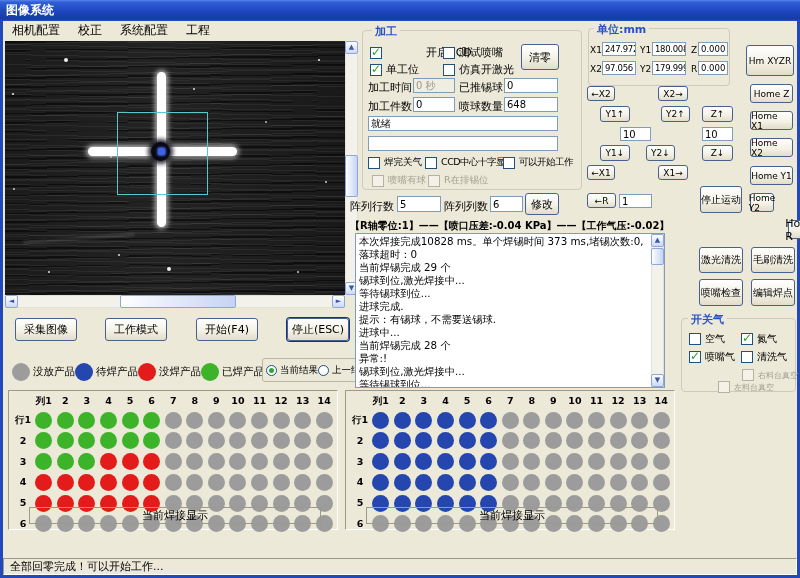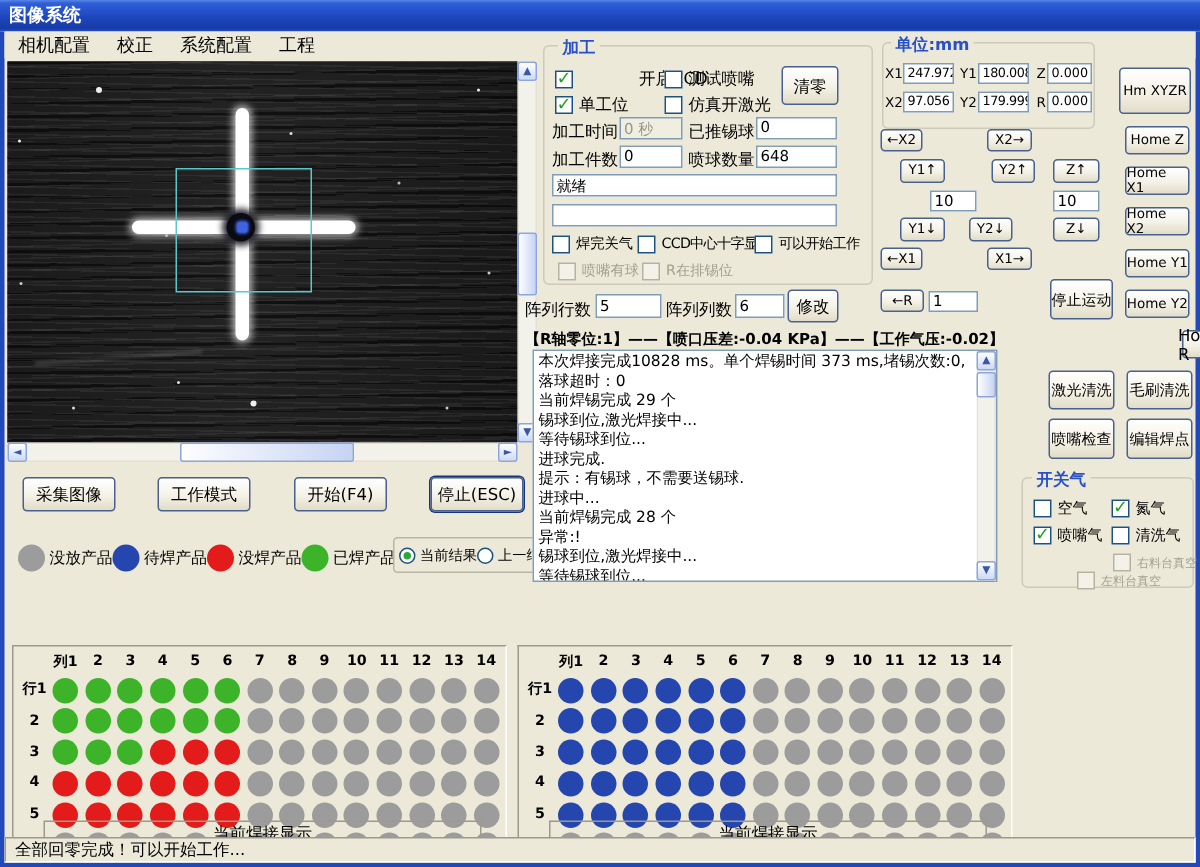--- a/index.html
+++ b/index.html
@@ -65,21 +65,21 @@
   .lbl-txt{position:absolute;font-size:11px;white-space:nowrap;}
   
   #legend{left:12px;top:362px;width:246px;height:20px;display:flex;justify-content:space-between;align-items:center;}
   .legend-item{display:flex;align-items:center;gap:3px;}
   .legend-dot{width:18px;height:18px;border-radius:50%;}
   .legend-item .lbl{font-size:10.5px;white-space:nowrap;}
   #radio-panel{left:262px;top:358px;width:97px;height:24px;border:1px solid #b8b5a6;border-radius:3px;
     display:flex;align-items:center;justify-content:space-between;padding:0 3px;box-sizing:border-box;background:#ece9d8;}
   
   .grid-panel{width:330px;height:140px;box-sizing:border-box;background:#ece9d8;
-    border-top:1px solid #9d9a8c;border-left:1px solid #9d9a8c;border-right:1px solid #fff;border-bottom:1px solid #fff;margin-top:40px;}
+    border-top:1px solid #9d9a8c;border-left:1px solid #9d9a8c;border-right:1px solid #fff;border-bottom:1px solid #fff;}
   .grid-head{position:absolute;left:24px;top:4px;width:302px;height:12px;display:grid;grid-template-columns:repeat(14,1fr);}
   .grid-head span{font-size:9.5px;font-weight:bold;text-align:center;}
   .grid-rowlabels{position:absolute;left:3px;top:19px;width:22px;}
   .grid-rowlabels span{display:block;height:20.8px;line-height:20.8px;font-size:9.5px;font-weight:bold;text-align:center;}
   .grid-dots{position:absolute;left:24px;top:19px;width:302px;display:grid;grid-template-columns:repeat(14,1fr);grid-auto-rows:20.8px;}
   .dot{width:17px;height:17px;border-radius:50%;margin:1.5px auto;}
   .grid-caption{position:absolute;left:20px;right:16px;bottom:5px;height:15px;border:1px solid #9d9a8c;
     font-size:11px;text-align:center;line-height:15px;}
   
   #log{left:355px;top:233px;width:310px;height:155px;box-sizing:border-box;border:1px solid #7f9db9;background:#fff;
@@ -278,21 +278,21 @@
   <div class="abs xpbtn" style="left:658px;top:165px;width:30px;height:15px;font-size:9px;">X1→</div>
   <div class="abs xpbtn" style="left:587px;top:193px;width:29px;height:15px;font-size:9px;">←R</div>
   <div class="abs xpinput" style="left:619px;top:194px;width:33px;height:14px;">1</div>
   <div class="abs xpbtn" style="left:700px;top:186px;width:42px;height:27px;font-size:10px;">停止运动</div>
 
   <div class="abs xpbtn" style="left:746px;top:45px;width:48px;height:31px;font-size:9px;">Hm XYZR</div>
   <div class="abs xpbtn" style="left:750px;top:84px;width:43px;height:19px;font-size:9px;">Home Z</div>
   <div class="abs xpbtn" style="left:750px;top:111px;width:43px;height:19px;font-size:9px;">Home X1</div>
   <div class="abs xpbtn" style="left:750px;top:138px;width:43px;height:19px;font-size:9px;">Home X2</div>
   <div class="abs xpbtn" style="left:750px;top:166px;width:43px;height:19px;font-size:9px;">Home Y1</div>
-  <div class="abs xpbtn" style="left:750px;top:193px;width:43px;height:19px;font-size:9px;">Home Y2</div>
+  <div class="abs xpbtn" style="left:750px;top:193px;width:24px;height:19px;font-size:9px;">Home Y2</div>
   <div class="abs xpbtn" style="left:788px;top:220px;width:27px;height:19px;font-size:11px;">Home R</div>
 
   <div class="abs xpbtn" style="left:699px;top:247px;width:44px;height:26px;font-size:10px;">激光清洗</div>
   <div class="abs xpbtn" style="left:751px;top:247px;width:44px;height:26px;font-size:10px;">毛刷清洗</div>
   <div class="abs xpbtn" style="left:699px;top:279px;width:44px;height:27px;font-size:10px;">喷嘴检查</div>
   <div class="abs xpbtn" style="left:751px;top:279px;width:44px;height:27px;font-size:10px;">编辑焊点</div>
 
   <div class="abs group" style="left:681px;top:318px;width:115px;height:74px;"></div>
   <div class="group-title" style="left:688px;top:312px;">开关气</div>
   <div class="cb" style="left:689px;top:332px;">

